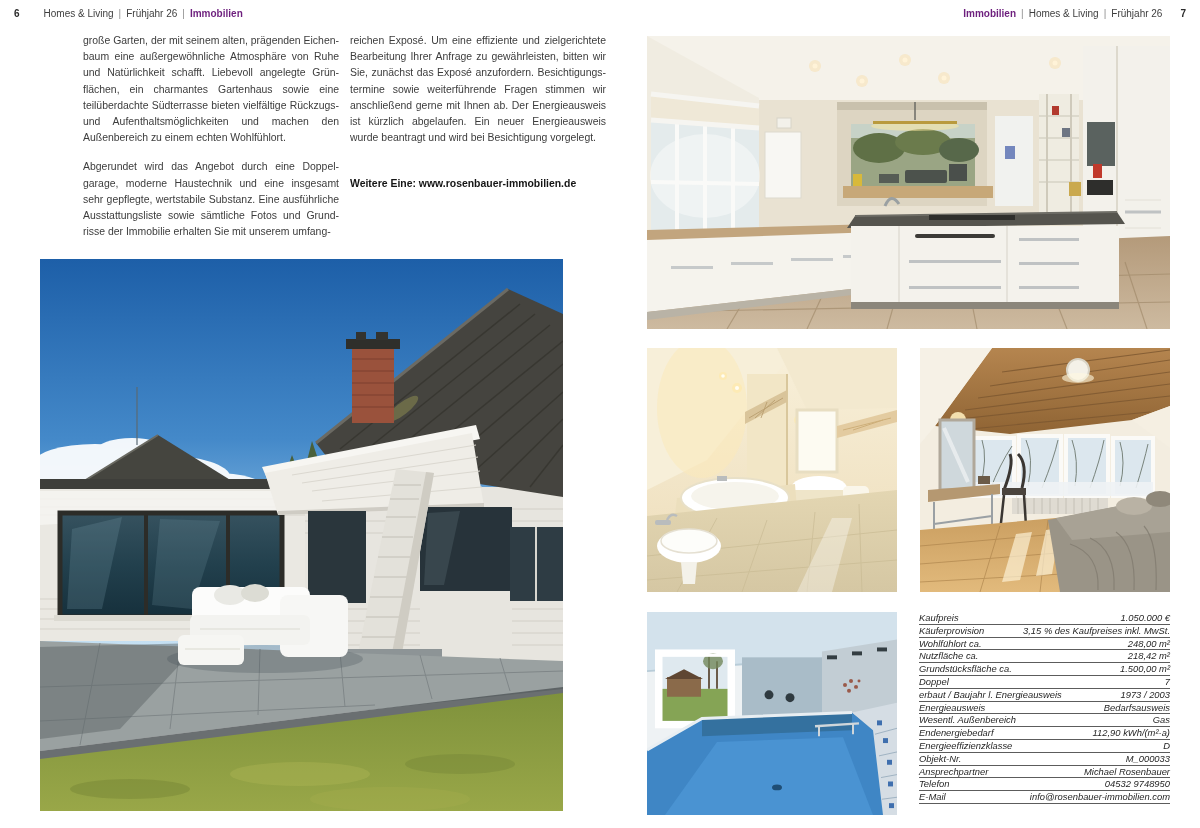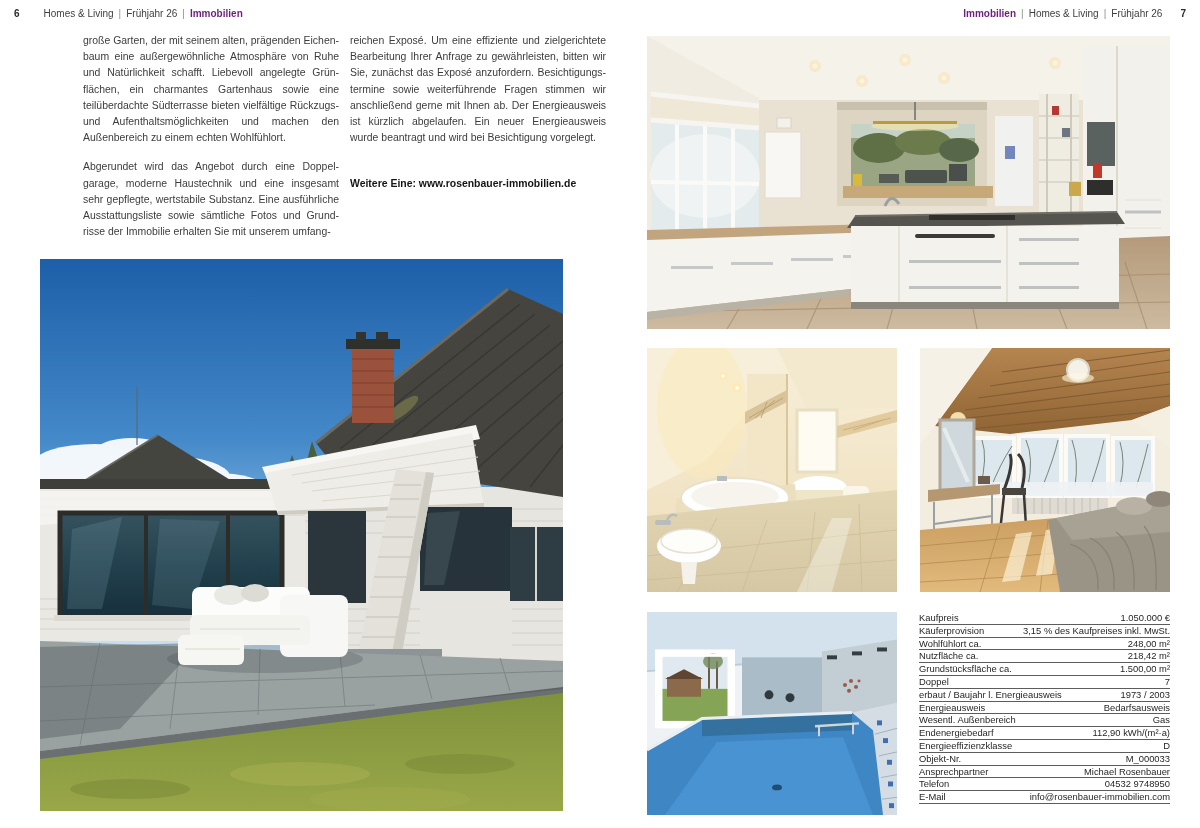--- a/index.html
+++ b/index.html
@@ -29,21 +29,21 @@
   #photo-house   {left:40px;  top:259px; width:523px; height:552px;}
   #photo-kitchen {left:647px; top:36px;  width:523px; height:293px;}
   #photo-bath    {left:647px; top:348px; width:250px; height:244px;}
   #photo-bedroom {left:920px; top:348px; width:250px; height:244px;}
   #photo-pool    {left:647px; top:612px; width:250px; height:203px;}
   
   .ptable{position:absolute;left:919px;top:612px;width:251px;font-size:9.4px;color:#262626;}
   .ptable .title{font-weight:700;font-size:10.6px;color:#121212;padding-bottom:3px;
                  border-bottom:1.6px solid #2a2a2a;}
   .trow{display:flex;justify-content:space-between;align-items:baseline;
-        border-bottom:1px solid #5c5c5c;padding:1px 0;line-height:9.8px;}
+        border-bottom:1px solid #5c5c5c;padding:1px 0;line-height:9.8px;font-style:italic;}
   .trow .tl{white-space:nowrap;}
   .trow .tv{text-align:right;white-space:nowrap;margin-left:6px;}
 </style>
 </head>
 <body>
 
 <div class="hdr" id="hdr-left">
   <span class="pageno">6</span><span class="mag">Homes &amp; Living</span><span class="sep">|</span><span>Frühjahr 26</span><span class="sep">|</span><span class="brand" style="color: rgb(109, 31, 125);">Immobilien</span>
 </div>
 

